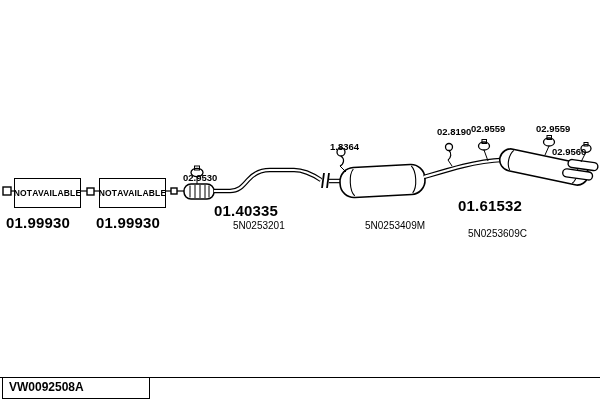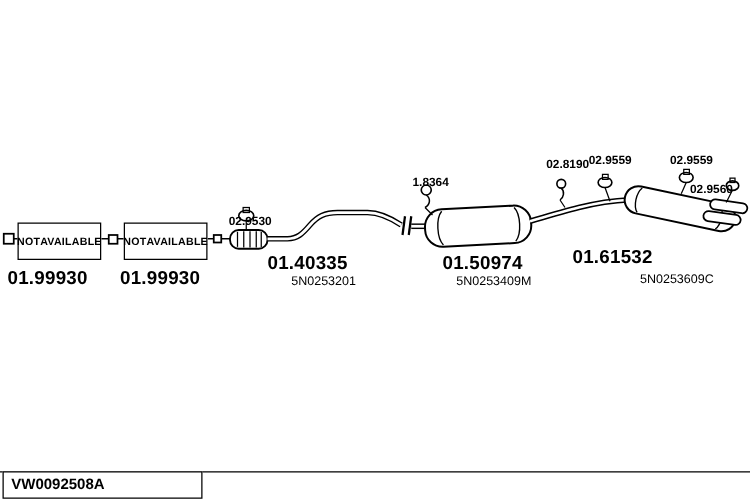--- a/index.html
+++ b/index.html
@@ -17,21 +17,21 @@
   .small-lbl { font-size:9.5px; font-weight:bold; }
   .na-box {
     position:absolute; width:67px; height:30px;
     border:1.6px solid #000;
     display:flex; flex-direction:row; align-items:center; justify-content:center;
     font-size:8.5px; font-weight:bold; line-height:1.2; letter-spacing:0.2px;
     background:#fff;
   }
   .footer-line { position:absolute; left:0; top:377px; width:600px; height:0; border-top:1.6px solid #000; }
   .footer-box {
-    position:absolute; left:2px; top:377px; width:160px; height:22px;
+    position:absolute; left:2px; top:377px; width:148px; height:22px;
     border:1.6px solid #000; background:#fff;
     font-size:12px; font-weight:bold; line-height:19px; padding-left:6px;
   }
 </style>
 </head>
 <body>
 
 <div class="stage">
 
   <svg class="art" width="600" height="400" viewBox="0 0 600 400">
@@ -135,25 +135,24 @@
     <span>NOT</span>
     <span>AVAILABLE</span>
   </div>
 
   <div class="lbl big" style="left:6px;  top:214px;">01.99930</div>
   <div class="lbl big" style="left:96px; top:214px;">01.99930</div>
 
   <div class="lbl big" style="left:214px; top:202px;">01.40335</div>
   <div class="lbl oem" style="left:233px; top:220px;">5N0253201</div>
 
-  <div class="lbl big" style="left:354px; top:202px;">01.50974</div>
   <div class="lbl oem" style="left:365px; top:220px;">5N0253409M</div>
 
   <div class="lbl big" style="left:458px; top:197px;text-align:right;">01.61532</div>
-  <div class="lbl oem" style="left:468px; top:218px;margin-left:44px;">5N0253609C</div>
+  <div class="lbl oem" style="left:468px; top:228px;">5N0253609C</div>
 
   <div class="lbl small-lbl" style="left:183px; top:172px;">02.9530</div>
   <div class="lbl small-lbl" style="left:330px; top:141px;">1.8364</div>
   <div class="lbl small-lbl" style="left:437px; top:126px;">02.8190</div>
   <div class="lbl small-lbl" style="left:471px; top:123px;">02.9559</div>
   <div class="lbl small-lbl" style="left:536px; top:123px;">02.9559</div>
   <div class="lbl small-lbl" style="left:552px; top:146px;">02.9560</div>
 
   <div class="footer-line"></div>
   <div class="footer-box">VW0092508A</div>

